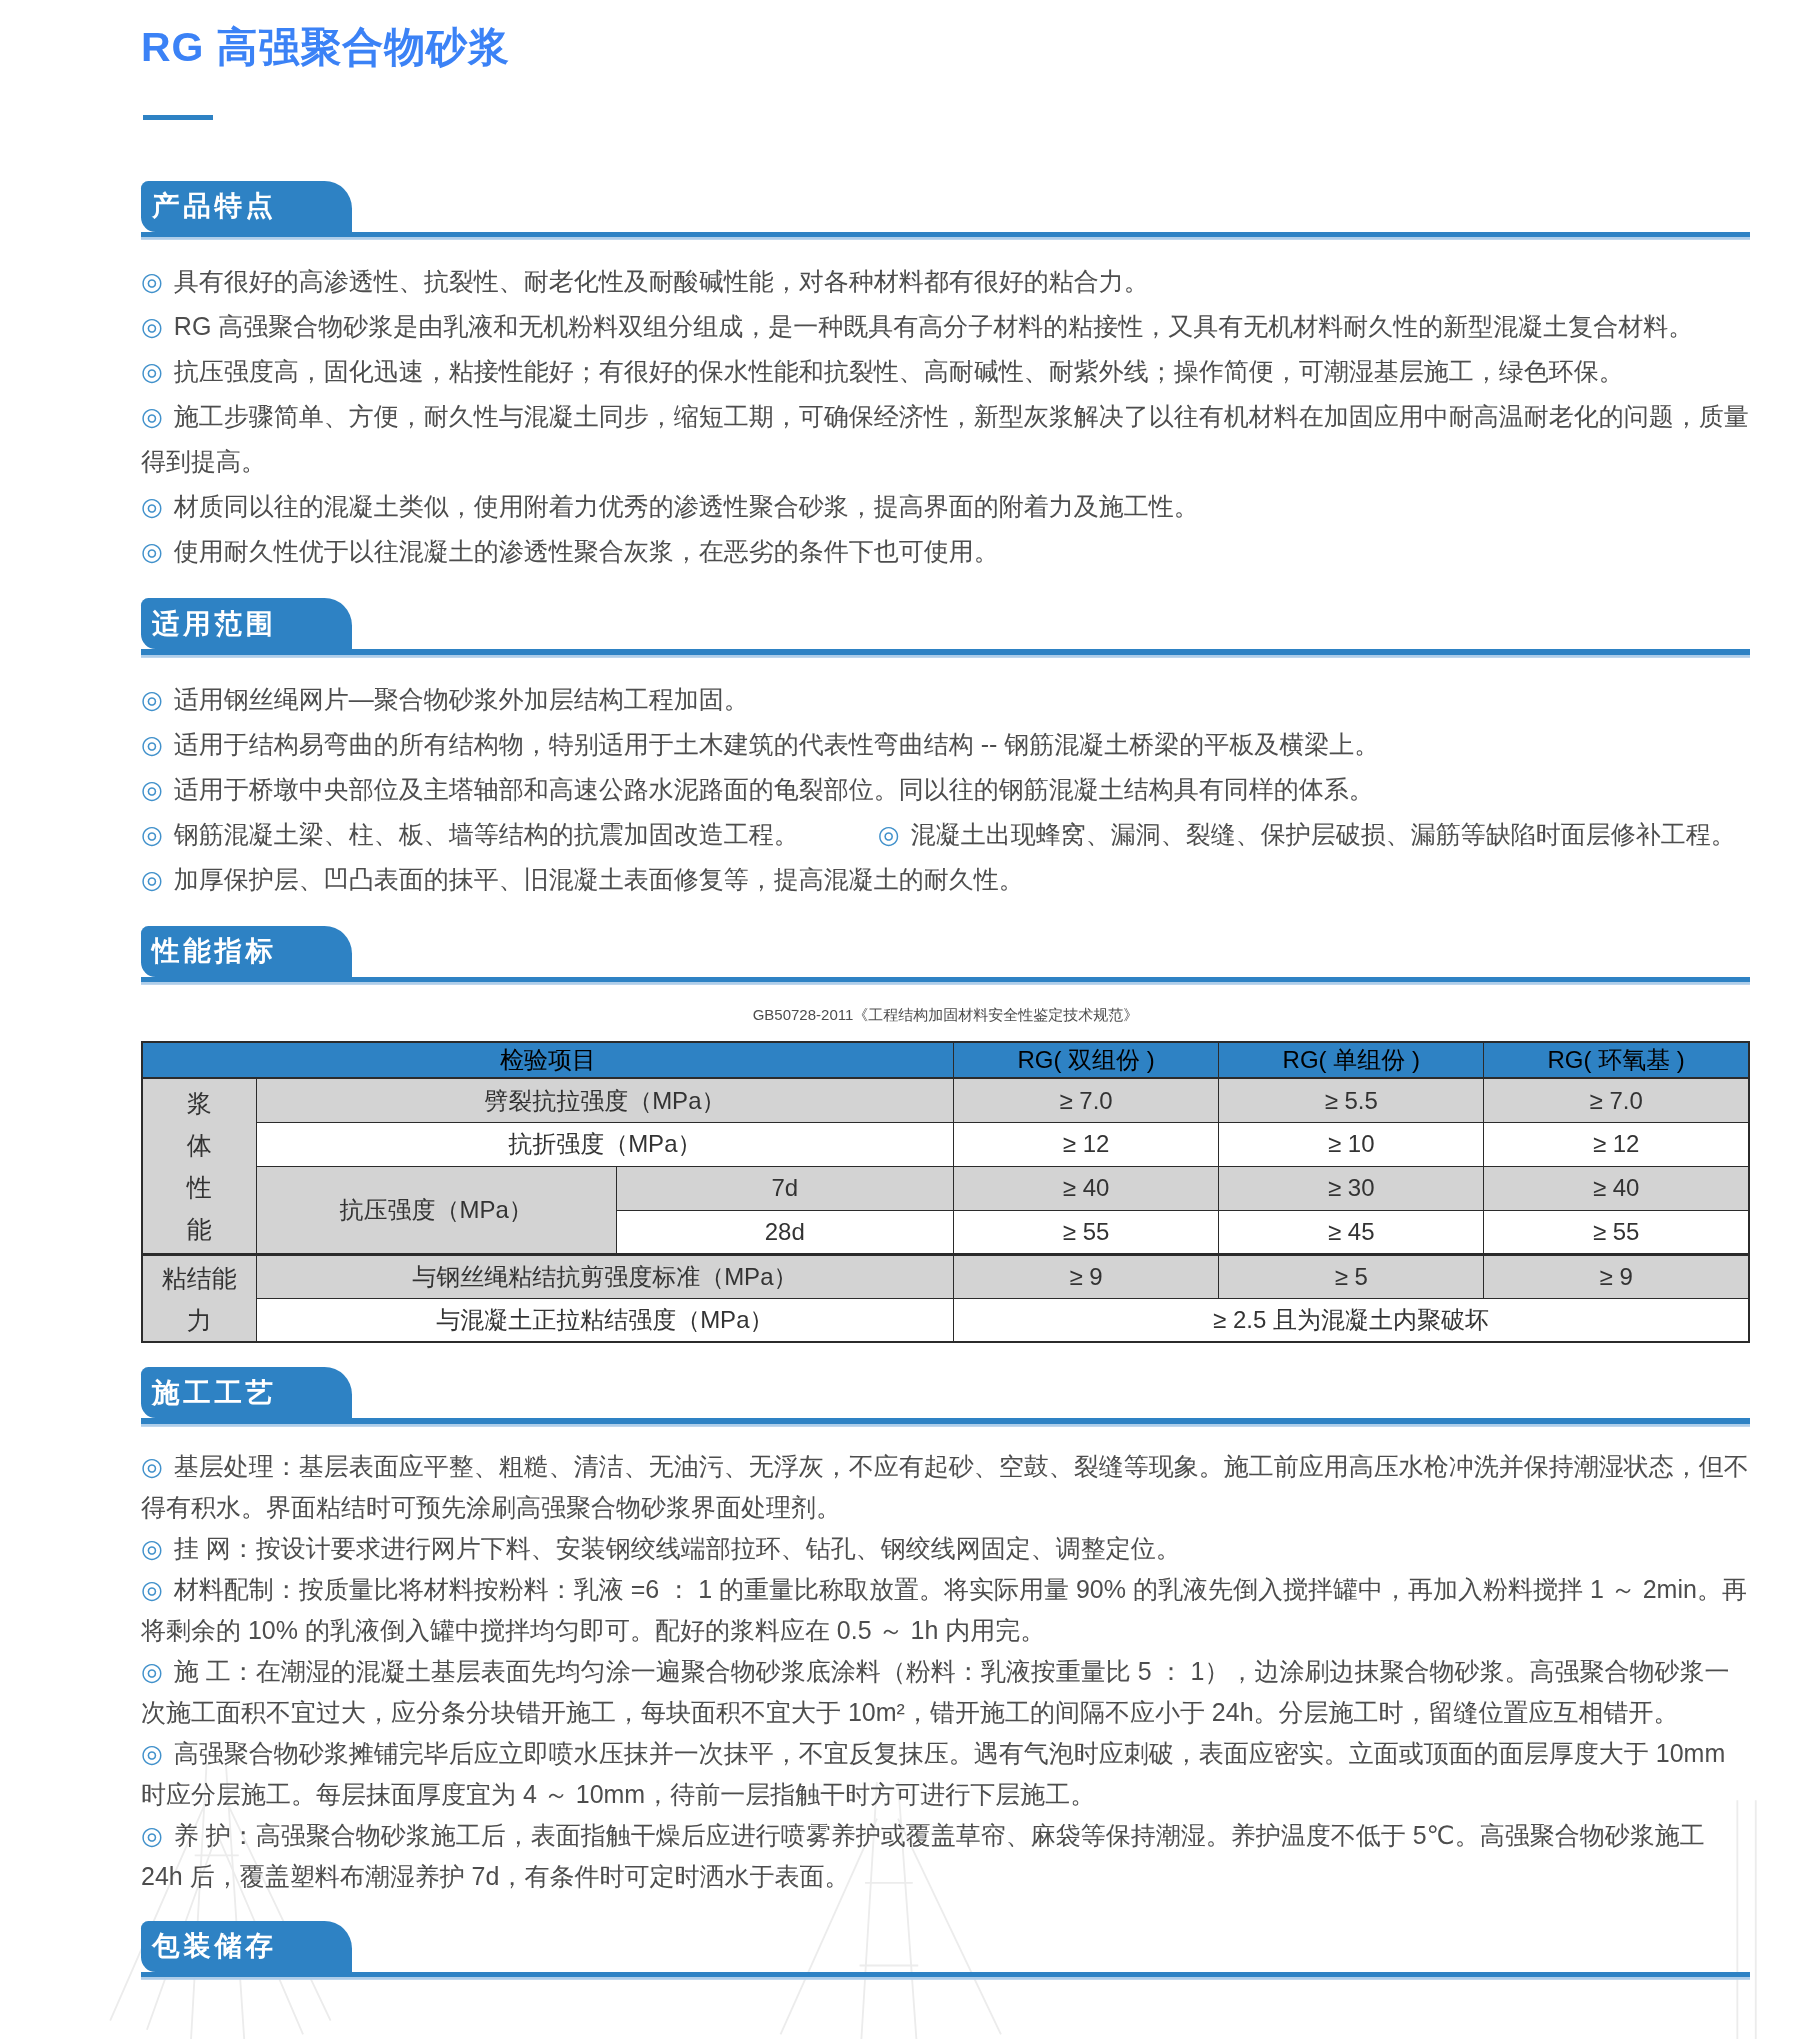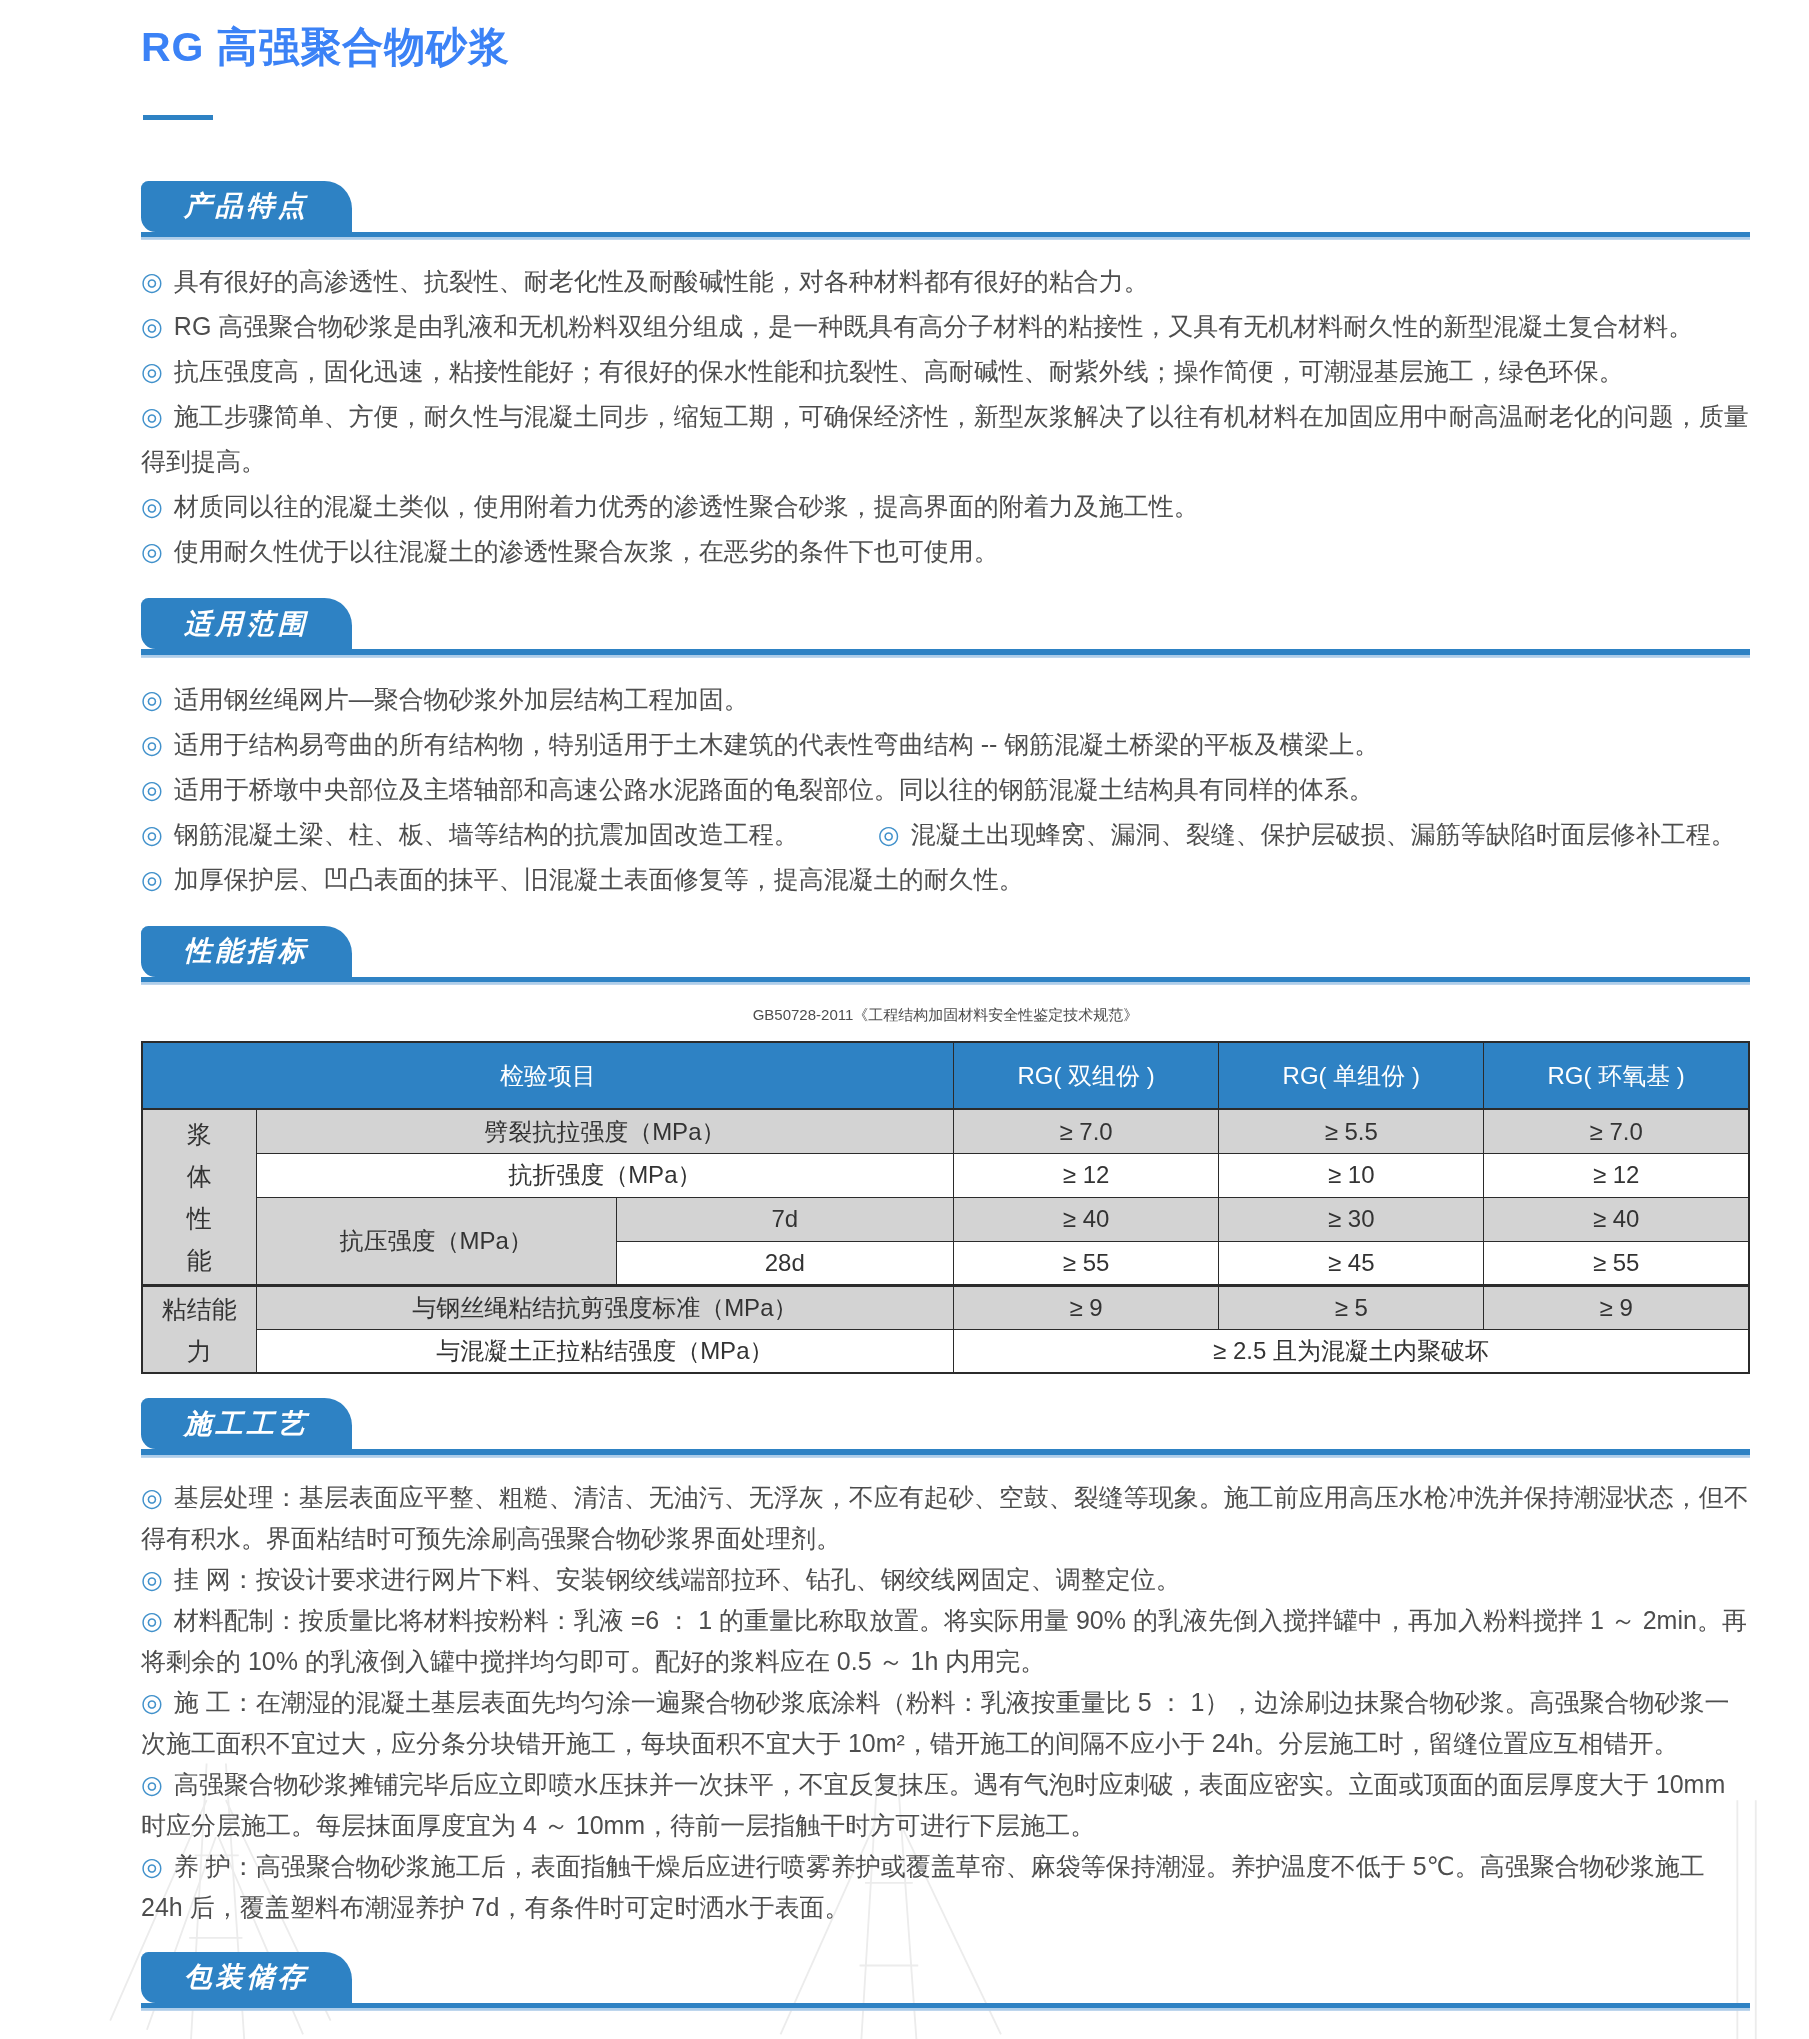--- a/index.html
+++ b/index.html
@@ -10,41 +10,40 @@
   .watermark{position:absolute;left:0;top:1745px;z-index:0;}
   .page{position:relative;z-index:1;padding:20px 59px 0 141px;box-sizing:border-box;}
 
   .doc-title{margin:0;font-size:41px;font-weight:700;color:#3b82f6;letter-spacing:0.9px;}
   .title-underline{width:70px;height:4.6px;background:#2e82c4;margin:40px 0 61px 1.8px;}
 
   section{margin-top:24px;}
   section:first-of-type{margin-top:0;}
   .sec-head{position:relative;}
   .badge{
-    display:inline-flex;align-items:center;justify-content:center;
+    display:inline-flex;align-items:center;justify-content:flex-start;
     min-width:211px;height:51px;background:#2e82c4;color:#fff;
     font-size:27.5px;font-weight:700;letter-spacing:3.7px;
     border-radius:7.3px 27.5px 0 14.7px;box-sizing:border-box;padding:0 11px;
     vertical-align:bottom;
-    font-style:italic;
   }
   .sec-rule{height:5.5px;background:#2e82c4;box-shadow:0 2.8px 0 0 #aecde9;}
   .sec-body{padding-top:22px;}
 
   .bullet{margin:0;font-size:25px;line-height:45px;color:#4d4d4d;}
   .mark{color:#4191cb;margin-right:11px;}
   .process-body .bullet{line-height:41px;}
   .pair-row{display:flex;align-items:flex-end;}
   .pair-row .pair-right{margin-left:79px;}
 
   .table-caption{text-align:center;font-size:15px;color:#4d4d4d;margin:1.8px 0 16.5px;}
   table.perf{width:100%;border-collapse:collapse;border:2.8px solid #2b2b2b;table-layout:fixed;}
   .perf th,.perf td{border:1.8px solid #2b2b2b;text-align:center;vertical-align:middle;
     font-size:24px;color:#333;font-weight:400;height:44px;padding:0 3.7px;box-sizing:border-box;}
-  .perf thead th{background:#2e82c4;color:#ffffff;height:67px;border-bottom:2.8px solid #2b2b2b;margin-top:40px;}
+  .perf thead th{background:#2e82c4;color:#000000;height:36px;border-bottom:2.8px solid #2b2b2b;margin-top:40px;}
   .perf tr.gray td{background:#d3d3d3;}
   .perf td.grp{background:#d3d3d3;white-space:pre-line;line-height:42px;font-size:25px;}
   .perf td.gray-cell{background:#d3d3d3;}
   .perf tr.gsep td{border-top:3.7px solid #2b2b2b;}
 </style>
 </head>
 <body>
 
 <svg class="watermark" width="1809" height="295" viewBox="0 0 1970 321" fill="none" stroke="#ececec" stroke-width="2">
   <path d="M225 20 L208 321 M246 20 L266 321 M212 120 L260 120 M206 210 L264 210"></path>

